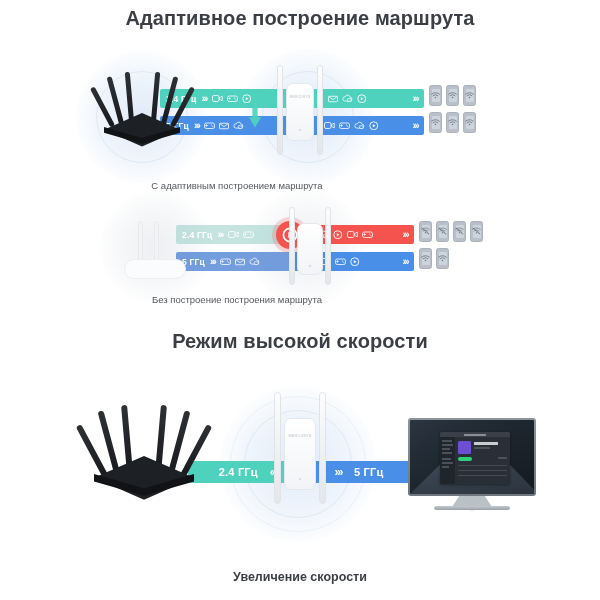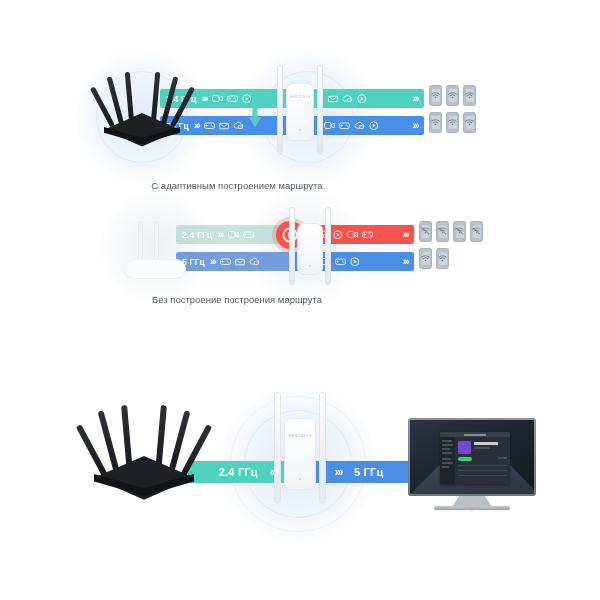--- a/index.html
+++ b/index.html
@@ -184,20 +184,21 @@
   }
 
   
   .dn-arrow { position: absolute; }
 </style>
 </head>
 <body>
 
 <div class="page">
 
+  <div id="title-1" class="section-title">Адаптивное построение маршрута</div>
 
   <div id="diag-1" class="diagram">
 
     <div class="halo" style="left:76px; top:-4px; width:132px; height:132px;"></div>
     <div class="halo-rings" style="left:96px; top:16px; width:92px; height:92px;"></div>
     <div class="halo" style="left:240px; top:-6px; width:136px; height:136px;"></div>
     <div class="halo-rings" style="left:262px; top:16px; width:92px; height:92px;"></div>
 
     <div class="band teal" style="left:160px; top:34px; width:148px;">
       <span class="lbl">2.4 ГГц</span>
@@ -612,20 +613,21 @@
                 <circle cx="8" cy="9.6" r="1.3" fill="#6b7480"></circle>
               </svg>
             </span>
           </div>
         </div>
     </div>
   </div>
 
   <div id="cap-2" class="caption">Без построение построения маршрута</div>
 
+  <div id="title-2" class="section-title">Режим высокой скорости</div>
 
   <div id="diag-3" class="diagram">
 
     <div class="halo" style="left:220px; top:6px; width:156px; height:156px;"></div>
     <div class="halo-rings" style="left:244px; top:30px; width:108px; height:108px;"></div>
     <div class="halo-rings" style="left:230px; top:16px; width:136px; height:136px; opacity:.6;"></div>
 
     <div class="band teal" style="left:188px; top:81px; width:120px; height:22px; justify-content:center; gap:12px; font-size:11px;">
       <span class="lbl">2.4 ГГц</span>
       <span class="chev" style="font-size:12px;">‹‹‹</span>
@@ -684,14 +686,15 @@
       <div class="tvlogo" style="top:80px;">
         <svg width="6" height="6" viewBox="0 0 10 10">
             <path d="M5 1 L9 8 H1 Z" fill="none" stroke="#aab1b8" stroke-width="1"></path>
           </svg>
       </div>
       <div class="mount-neck" style="top:78px; width:40px; height:11px; clip-path:polygon(18% 0,82% 0,100% 100%,0 100%); background:#b9c0c6;"></div>
       <div class="mount-base" style="top:88px; width:76px; height:4px;"></div>
     </div>
   </div>
 
+  <div id="pct-sub" class="big-sub">Увеличение скорости</div>
 
 </div>
 
 </body></html>

